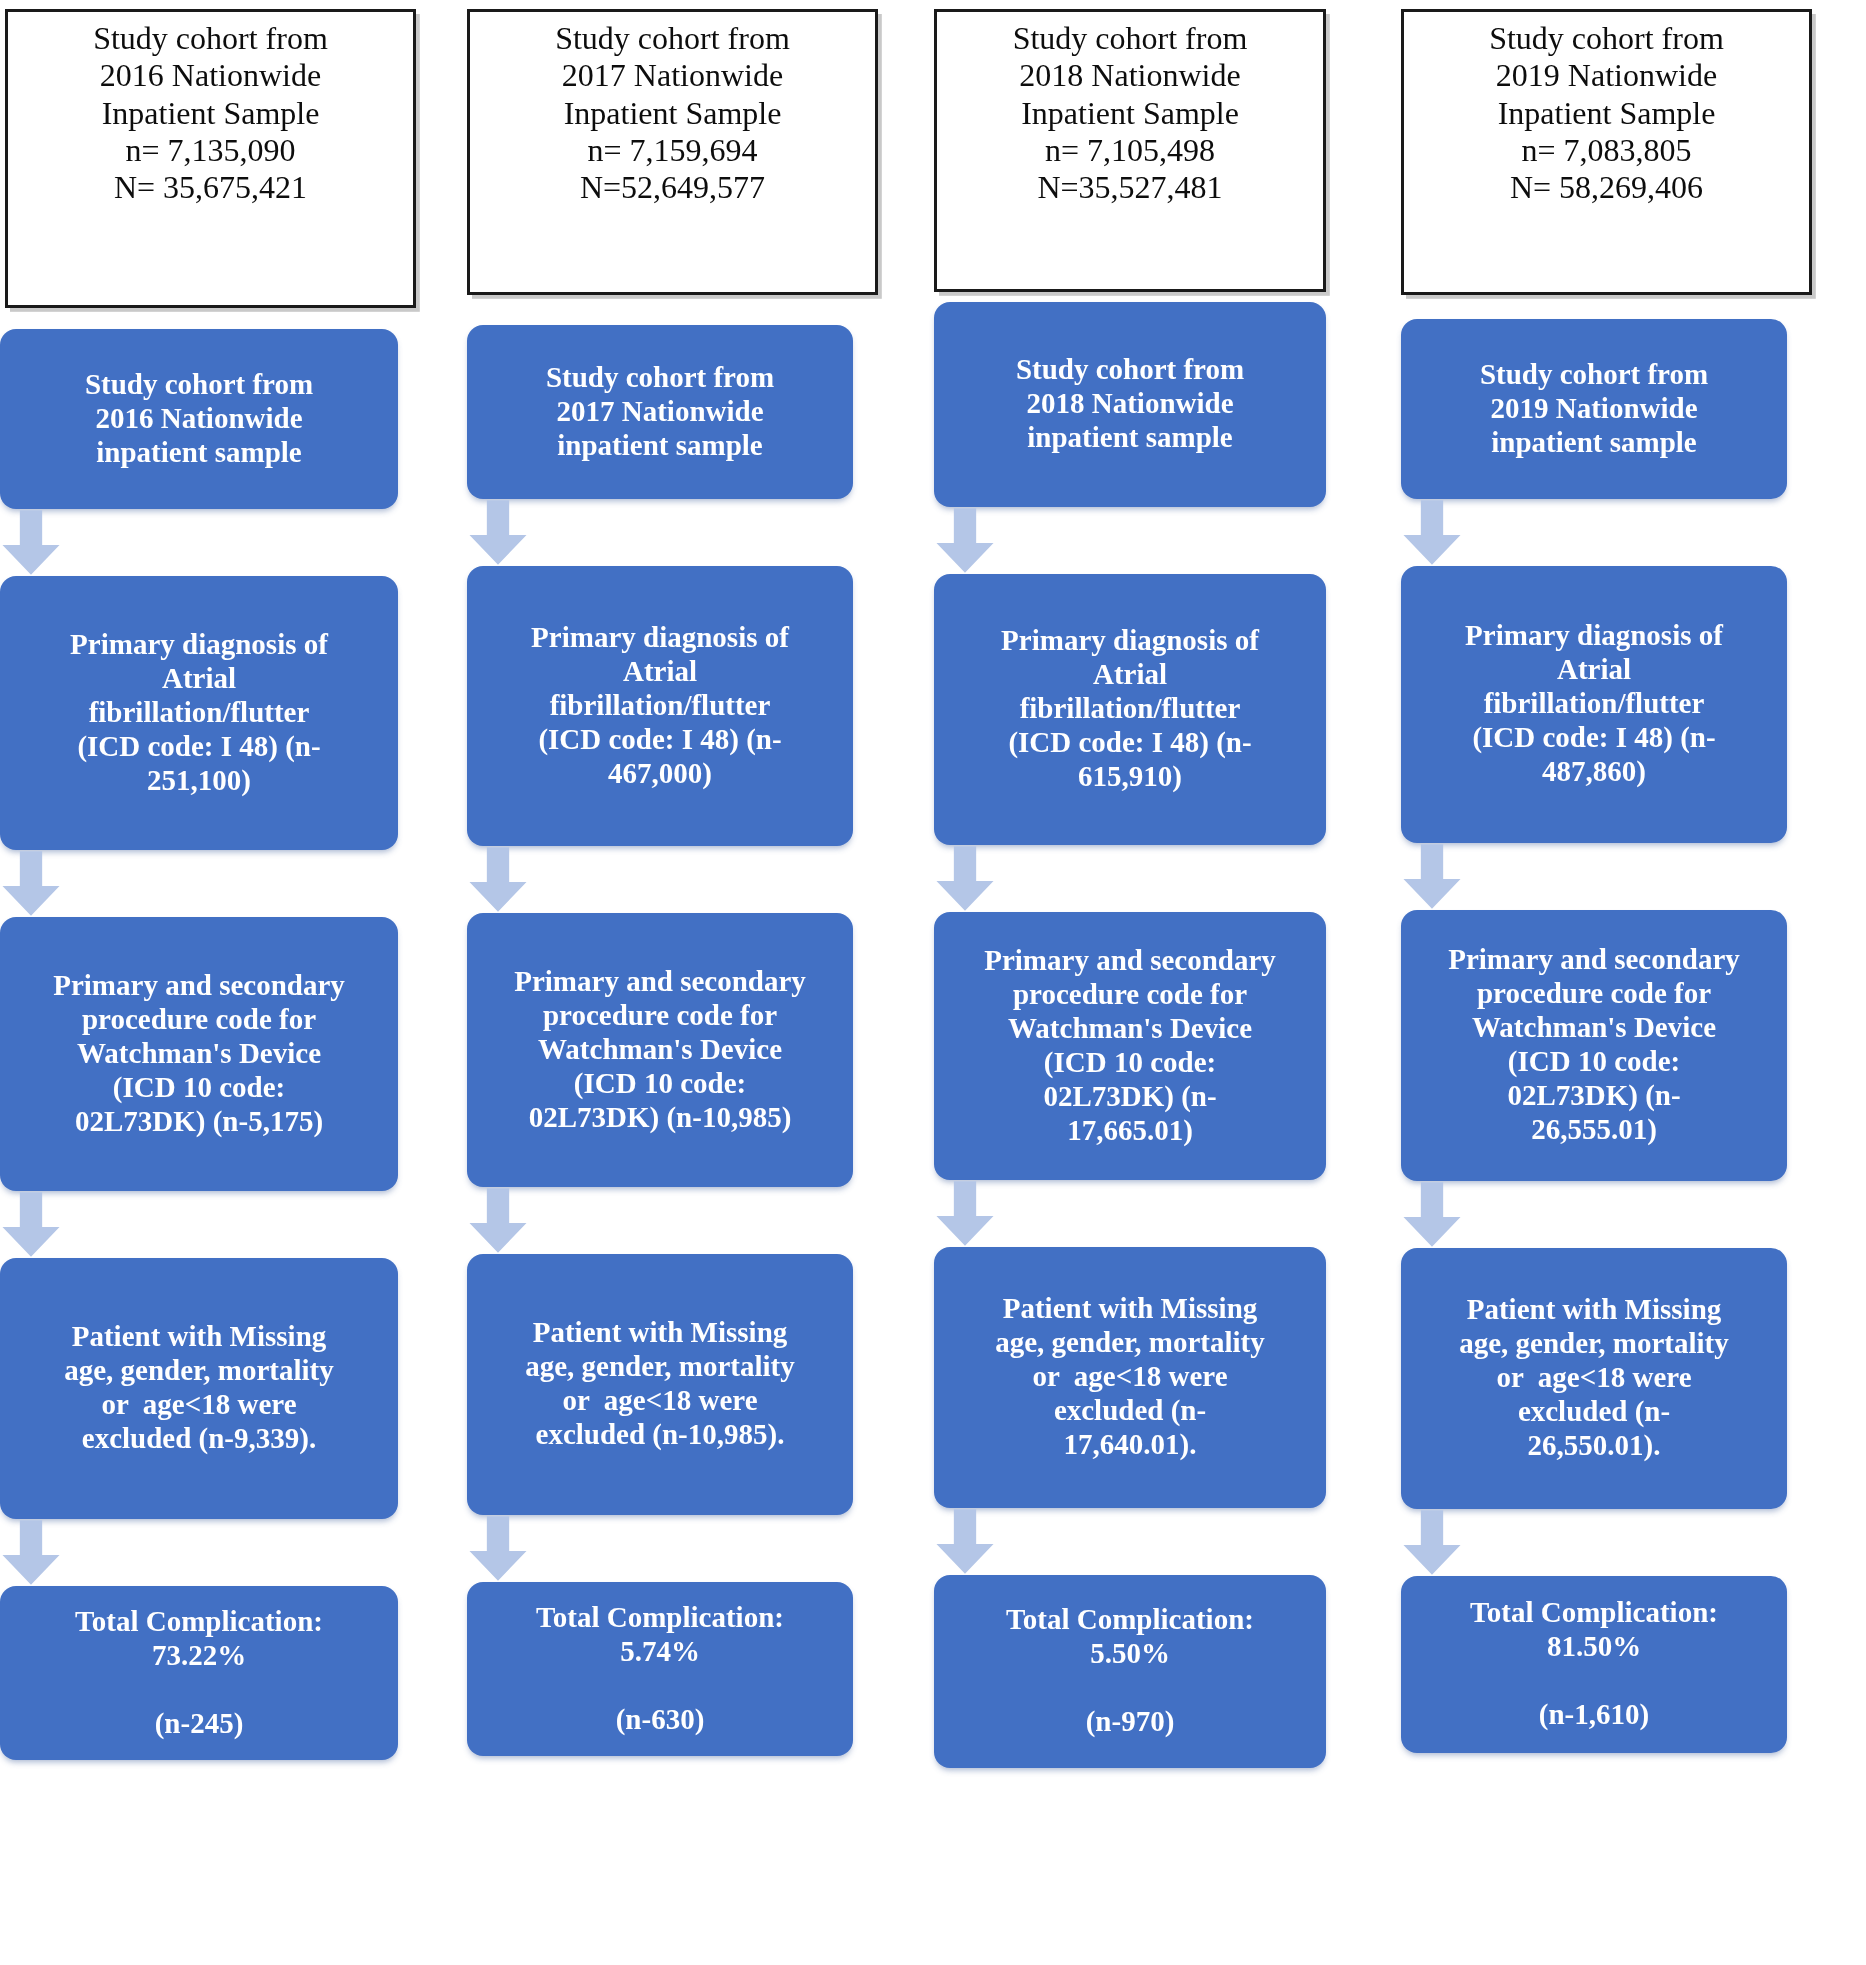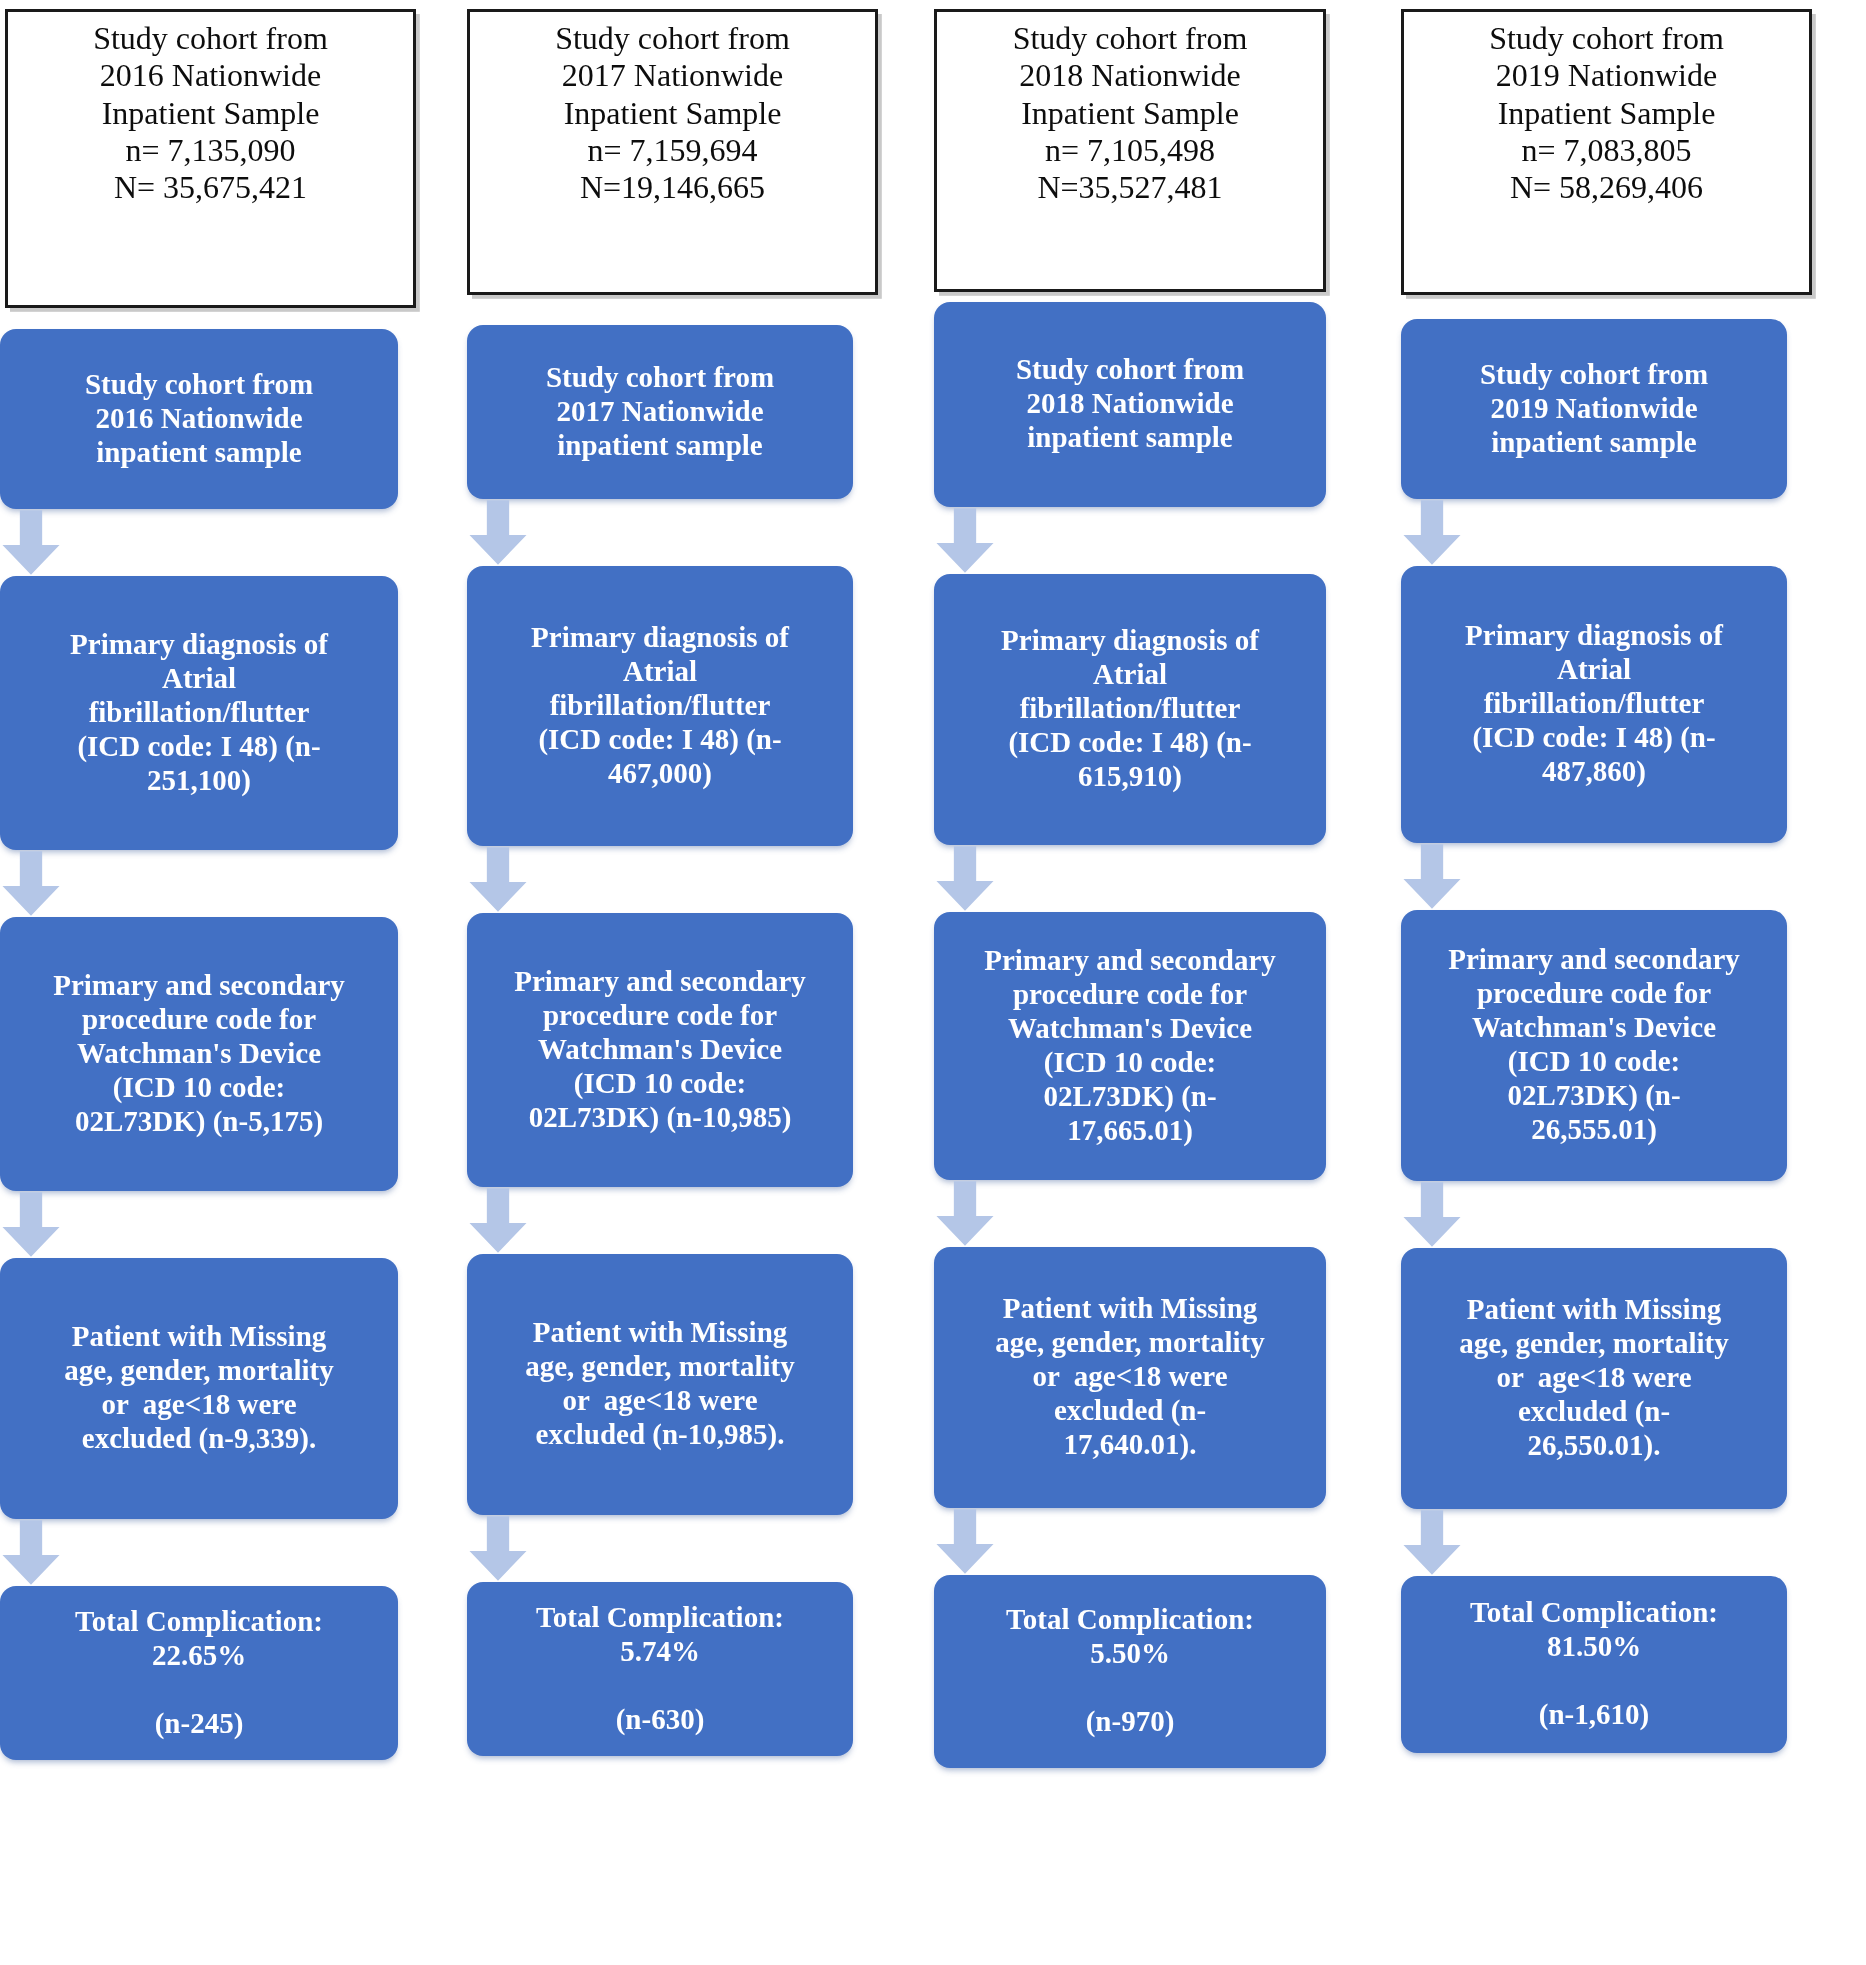--- a/index.html
+++ b/index.html
@@ -119,33 +119,33 @@
         <span class="ln">or  age&lt;18 were</span>
         <span class="ln">excluded (n-9,339).</span>
       </div>
     <div class="arrow">
         <svg viewBox="0 0 100 108" xmlns="http://www.w3.org/2000/svg" aria-hidden="true">
           <path d="M32 2 L68 2 L68 58 L96 58 L50 106 L4 58 L32 58 Z" fill="#B4C6E7"></path>
         </svg>
       </div>
     <div class="bx" style="width:398px;height:174px;">
         <span class="ln">Total Complication:</span>
-        <span class="ln">22.65%</span>
+        <span class="ln">73.22%</span>
         <span class="ln">&nbsp;</span>
         <span class="ln">(n-245)</span>
       </div>
   </div>
 
   <div class="col">
     <div class="hdr" style="width:411px;height:286px;margin:8.7px 0 0 0;">
         <span class="ln">Study cohort from</span>
         <span class="ln">2017 Nationwide</span>
         <span class="ln">Inpatient Sample</span>
         <span class="ln">n= 7,159,694</span>
-        <span class="ln">N=19,146,665</span>
+        <span class="ln">N=52,649,577</span>
       </div>
     <div class="sp" style="height:30px;"></div>
     <div class="bx" style="width:386px;height:174px;">
         <span class="ln">Study cohort from</span>
         <span class="ln">2017 Nationwide</span>
         <span class="ln">inpatient sample</span>
       </div>
     <div class="arrow">
         <svg viewBox="0 0 100 108" xmlns="http://www.w3.org/2000/svg" aria-hidden="true">
           <path d="M32 2 L68 2 L68 58 L96 58 L50 106 L4 58 L32 58 Z" fill="#B4C6E7"></path>

